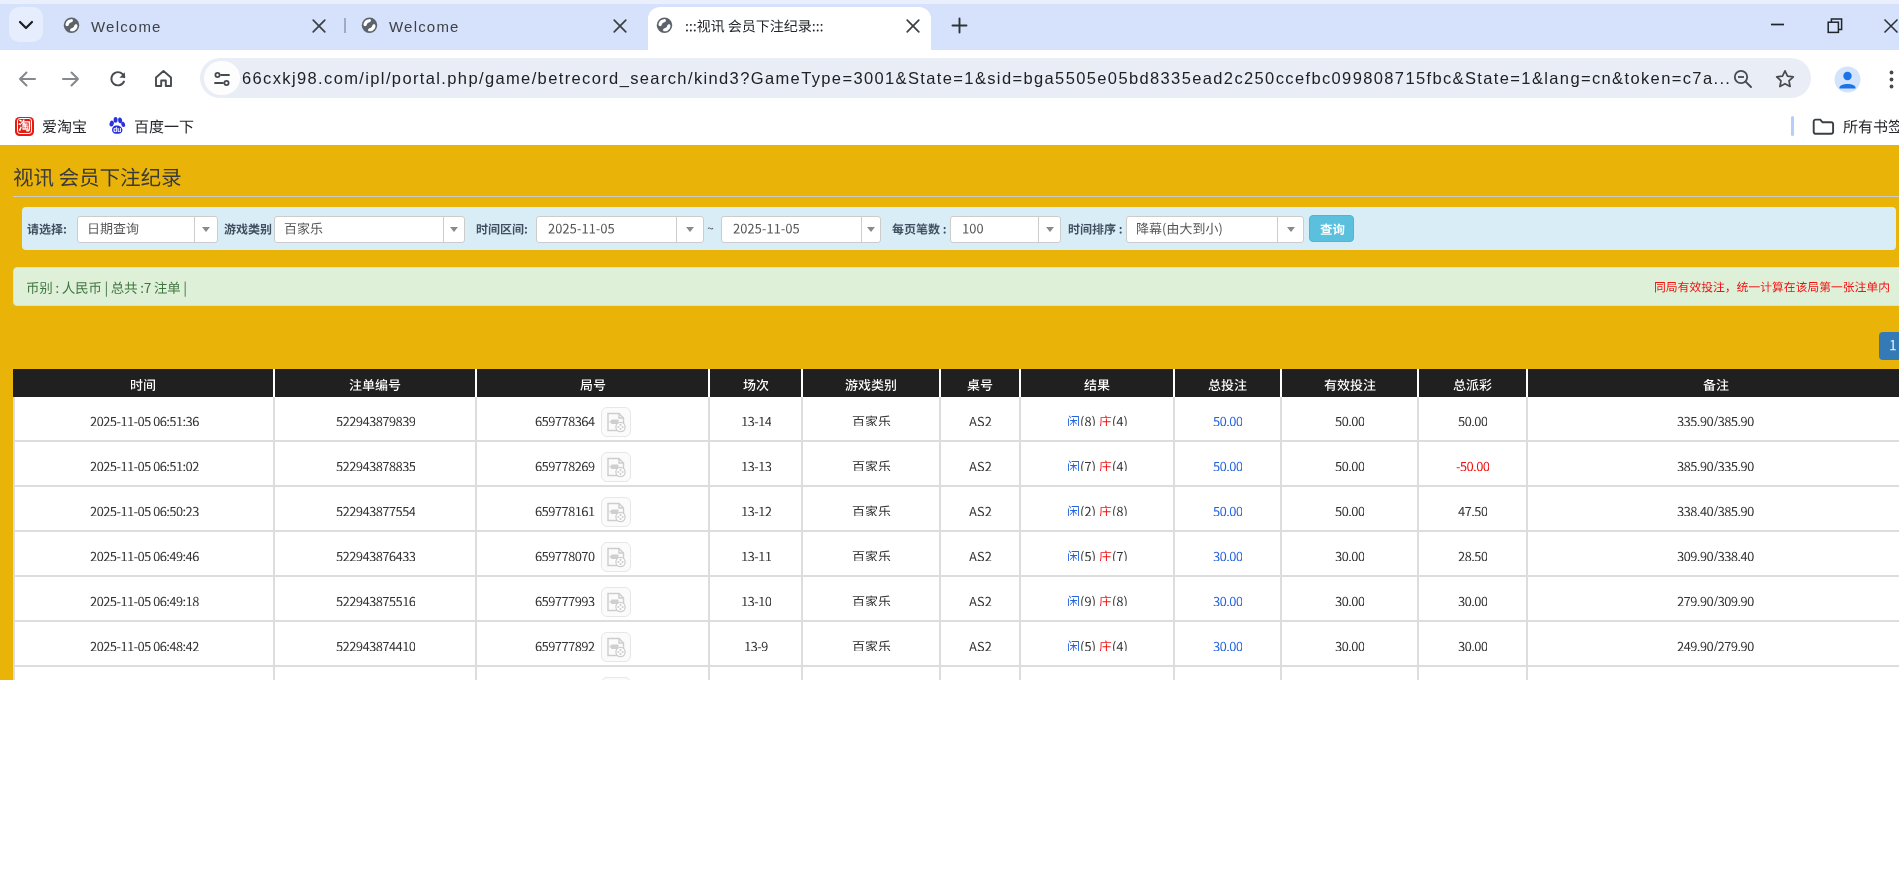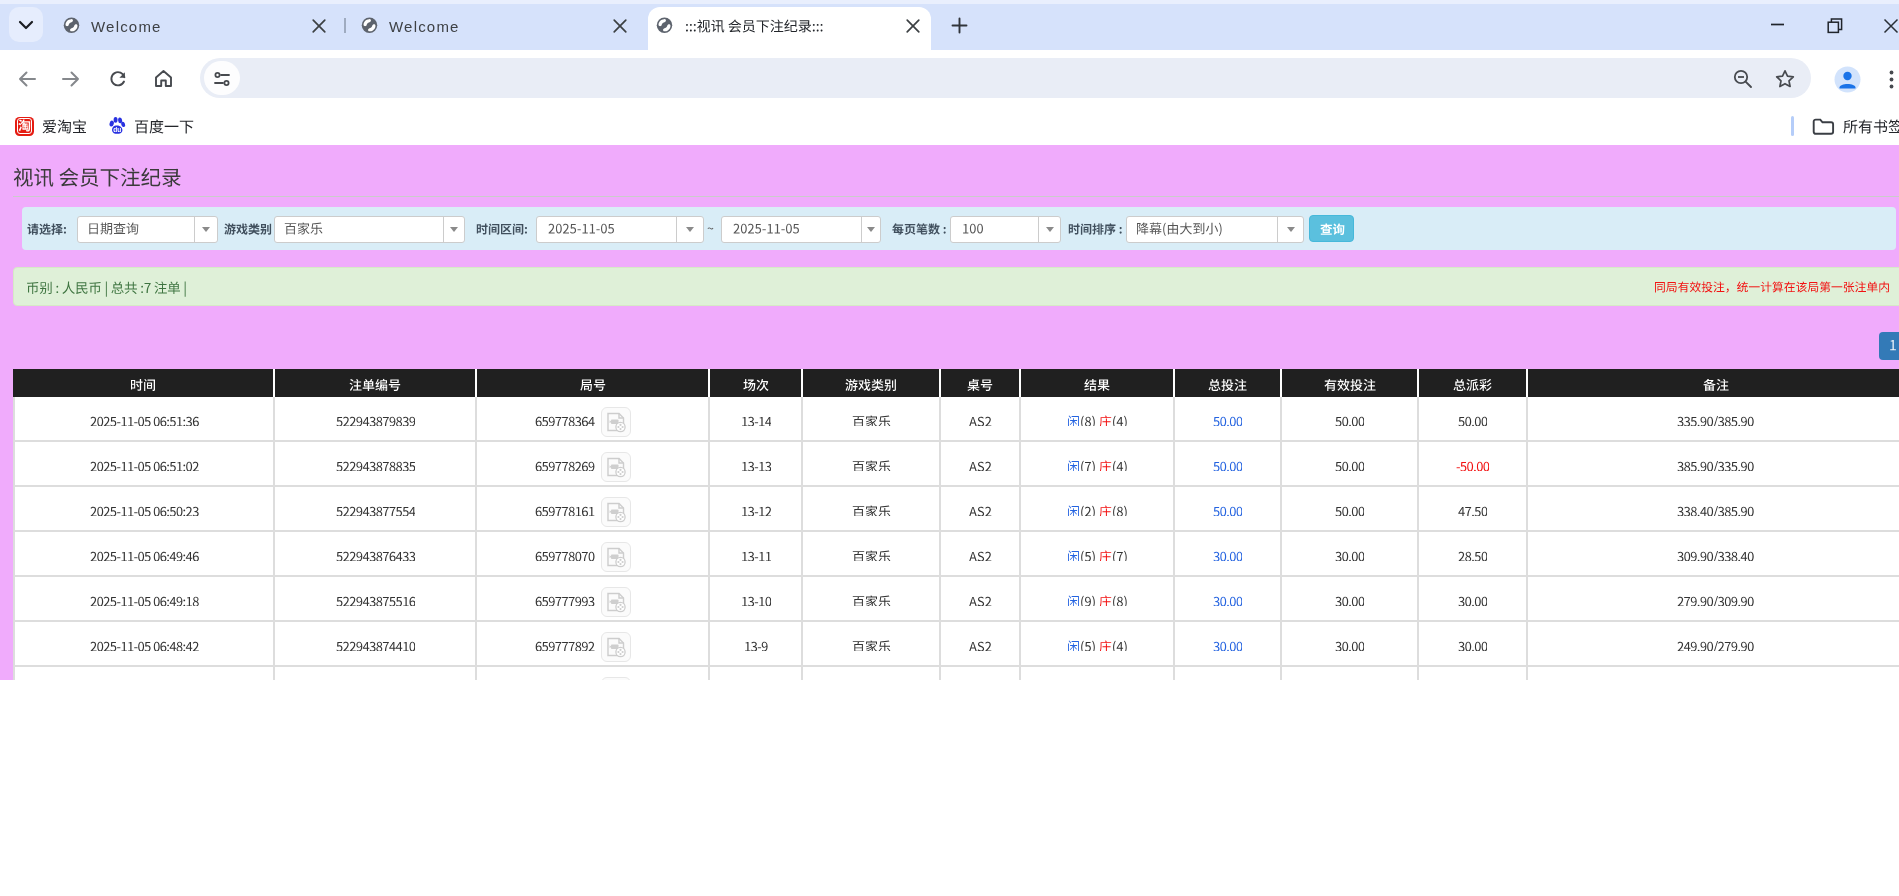--- a/index.html
+++ b/index.html
@@ -1,17 +1,17 @@
 <!DOCTYPE html>
 <html><head><meta charset="utf-8"><style>
 *{margin:0;padding:0}
 body{font-family:"Liberation Sans",sans-serif;background:#fff}
 </style></head>
 <body>
-<div style="position:relative;width:1899px;height:680px;overflow:hidden;background:#f0abfc">
+<div style="position:relative;width:1899px;height:680px;overflow:hidden;background:#eab308">
     <svg width="0" height="0" style="position:absolute">
       <defs>
         <path id="g0" d="M1.9 -5.5C2.5 -5.5 2.9 -5.9 2.9 -6.4C2.9 -7 2.5 -7.4 1.9 -7.4C1.4 -7.4 1 -7 1 -6.4C1 -5.9 1.4 -5.5 1.9 -5.5ZM1.9 0.2C2.5 0.2 2.9 -0.2 2.9 -0.8C2.9 -1.4 2.5 -1.8 1.9 -1.8C1.4 -1.8 1 -1.4 1 -0.8C1 -0.2 1.4 0.2 1.9 0.2Z"></path>
         <path id="g1" d="M6.3 -11.1V-3.6H7.3V-10.2H11.6V-3.6H12.7V-11.1ZM2.2 -11.3C2.7 -10.7 3.2 -9.9 3.5 -9.4L4.3 -10C4.1 -10.5 3.5 -11.2 3 -11.7ZM8.9 -9.1V-6.4C8.9 -4.2 8.5 -1.5 5 0.4C5.2 0.5 5.5 0.9 5.6 1.1C7.7 0 8.8 -1.5 9.4 -3V-0.3C9.4 0.7 9.8 0.9 10.7 0.9H12C13.2 0.9 13.4 0.3 13.5 -1.9C13.2 -1.9 12.9 -2.1 12.6 -2.3C12.6 -0.3 12.5 0.1 12 0.1H10.9C10.5 0.1 10.4 0 10.4 -0.4V-3.9H9.7C9.9 -4.7 9.9 -5.6 9.9 -6.3V-9.1ZM0.9 -9.4V-8.4H4.3C3.5 -6.6 2 -4.9 0.5 -3.9C0.7 -3.7 1 -3.1 1 -2.9C1.6 -3.3 2.1 -3.8 2.7 -4.3V1.1H3.7V-4.9C4.1 -4.3 4.7 -3.5 5 -3.1L5.7 -3.9C5.4 -4.2 4.5 -5.3 3.9 -5.9C4.6 -6.9 5.2 -7.9 5.6 -9L5 -9.4L4.8 -9.4Z"></path>
         <path id="g2" d="M1.6 -10.8C2.3 -10.2 3.1 -9.3 3.5 -8.7L4.3 -9.4C3.9 -10 3 -10.8 2.3 -11.5ZM0.6 -7.4V-6.4H2.6V-1.6C2.6 -0.9 2.1 -0.5 1.9 -0.3C2.1 -0.1 2.4 0.3 2.4 0.6C2.6 0.3 3 -0.1 5.4 -1.9C5.3 -2.1 5.1 -2.5 5 -2.8L3.6 -1.7V-7.4ZM5 -11V-10H7V-6H4.9V-5H7V0.9H8V-5H10.2V-6H8V-10H10.7C10.7 -4 10.7 0.6 12.2 1.1C12.9 1.3 13.4 0.8 13.6 -1.5C13.4 -1.6 13.1 -1.9 12.9 -2.2C12.9 -1 12.8 0 12.6 -0C11.7 -0.2 11.7 -5 11.8 -11Z"></path>
         <path id="g3" d=""></path>
         <path id="g4" d="M2.2 0.8C2.7 0.6 3.5 0.6 10.9 -0.1C11.3 0.4 11.5 0.8 11.7 1.1L12.7 0.5C12.1 -0.5 10.7 -2 9.5 -3.1L8.6 -2.7C9.1 -2.2 9.7 -1.6 10.2 -1L3.8 -0.5C4.8 -1.4 5.8 -2.5 6.7 -3.7H12.9V-4.7H1.2V-3.7H5.2C4.3 -2.5 3.3 -1.3 2.9 -1C2.5 -0.6 2.1 -0.3 1.8 -0.3C2 0 2.1 0.6 2.2 0.8ZM7.1 -11.8C5.8 -9.9 3.3 -8.1 0.6 -6.9C0.8 -6.7 1.2 -6.3 1.4 -6C2.2 -6.4 3 -6.8 3.7 -7.3V-6.4H10.4V-7.4H3.9C5.1 -8.2 6.2 -9.1 7 -10.1C7.9 -9.2 9.1 -8.2 10.4 -7.4C11.1 -6.9 11.9 -6.5 12.7 -6.2C12.9 -6.5 13.3 -6.9 13.5 -7.1C11.2 -7.9 8.9 -9.4 7.6 -10.8L8.1 -11.3Z"></path>
         <path id="g5" d="M3.8 -10.2H10.3V-8.6H3.8ZM2.7 -11.1V-7.7H11.4V-11.1ZM6.4 -4.6V-3.3C6.4 -2.2 6 -0.7 0.9 0.3C1.2 0.5 1.5 0.9 1.6 1.2C6.8 0 7.5 -1.8 7.5 -3.3V-4.6ZM7.4 -0.9C9.1 -0.3 11.4 0.6 12.6 1.2L13.1 0.3C11.9 -0.3 9.6 -1.1 7.9 -1.7ZM2.2 -6.5V-1.3H3.2V-5.5H10.9V-1.4H12V-6.5Z"></path>
         <path id="g6" d="M0.8 -10.7V-9.7H6.2V1.1H7.3V-6.3C8.9 -5.4 10.8 -4.3 11.7 -3.5L12.5 -4.5C11.4 -5.3 9.1 -6.6 7.5 -7.4L7.3 -7.2V-9.7H13.2V-10.7Z"></path>
         <path id="g7" d="M1.3 -10.8C2.2 -10.4 3.4 -9.7 4 -9.3L4.6 -10.1C4 -10.6 2.8 -11.2 1.9 -11.6ZM0.6 -7C1.5 -6.5 2.6 -5.9 3.2 -5.4L3.8 -6.3C3.2 -6.7 2 -7.4 1.2 -7.7ZM1 0.3 1.9 1C2.7 -0.3 3.7 -2.1 4.4 -3.6L3.7 -4.3C2.9 -2.7 1.8 -0.8 1 0.3ZM7.7 -11.5C8.1 -10.7 8.6 -9.8 8.8 -9.1L9.9 -9.5C9.6 -10.2 9.1 -11.1 8.6 -11.8ZM4.7 -9.1V-8.1H8.4V-4.9H5.2V-3.9H8.4V-0.3H4.2V0.7H13.5V-0.3H9.5V-3.9H12.6V-4.9H9.5V-8.1H13.1V-9.1Z"></path>
@@ -234,20 +234,21 @@
     <div style="position:absolute;left:200px;top:58px;width:1611px;height:40px;border-radius:20px;background:#e9edf6"></div>
     <div style="position:absolute;left:204px;top:61px;width:36px;height:34px;border-radius:17px;background:#fdfdfe"></div>
     <svg style="position:absolute;left:213px;top:70px" width="18" height="18">
       <g stroke="#474a4f" stroke-width="1.8" stroke-linecap="round">
         <circle cx="4.5" cy="5" r="2.1" fill="none"></circle>
         <path d="M8 5 H16"></path>
         <path d="M2 13 H10"></path>
         <circle cx="13.5" cy="13" r="2.1" fill="none"></circle>
       </g>
     </svg>
+    <div style="position:absolute;left:242px;top:69px;font-size:16.5px;color:#202124;letter-spacing:1.37px;white-space:nowrap">66cxkj98.com/ipl/portal.php/game/betrecord_search/kind3?GameType=3001&amp;State=1&amp;sid=bga5505e05bd8335ead2c250ccefbc099808715fbc&amp;State=1&amp;lang=cn&amp;token=c7a...</div>
     <svg style="position:absolute;left:1733px;top:69px" width="20" height="20">
       <circle cx="8" cy="8" r="6.2" fill="none" stroke="#474a4f" stroke-width="1.8"></circle>
       <path d="M5 8 H11" stroke="#474a4f" stroke-width="1.8"></path>
       <path d="M12.6 12.6 L18 18" stroke="#474a4f" stroke-width="1.9" stroke-linecap="round"></path>
     </svg>
     <svg style="position:absolute;left:1775px;top:69px" width="20" height="20">
       <path d="M10 1.8 L12.5 7.1 L18.3 7.8 L14 11.8 L15.1 17.5 L10 14.7 L4.9 17.5 L6 11.8 L1.7 7.8 L7.5 7.1 Z" fill="none" stroke="#474a4f" stroke-width="1.7" stroke-linejoin="round"></path>
     </svg>
     <svg style="position:absolute;left:1834px;top:66px" width="27" height="27">
       <circle cx="13.5" cy="13.5" r="13" fill="#d2e3fc"></circle>

